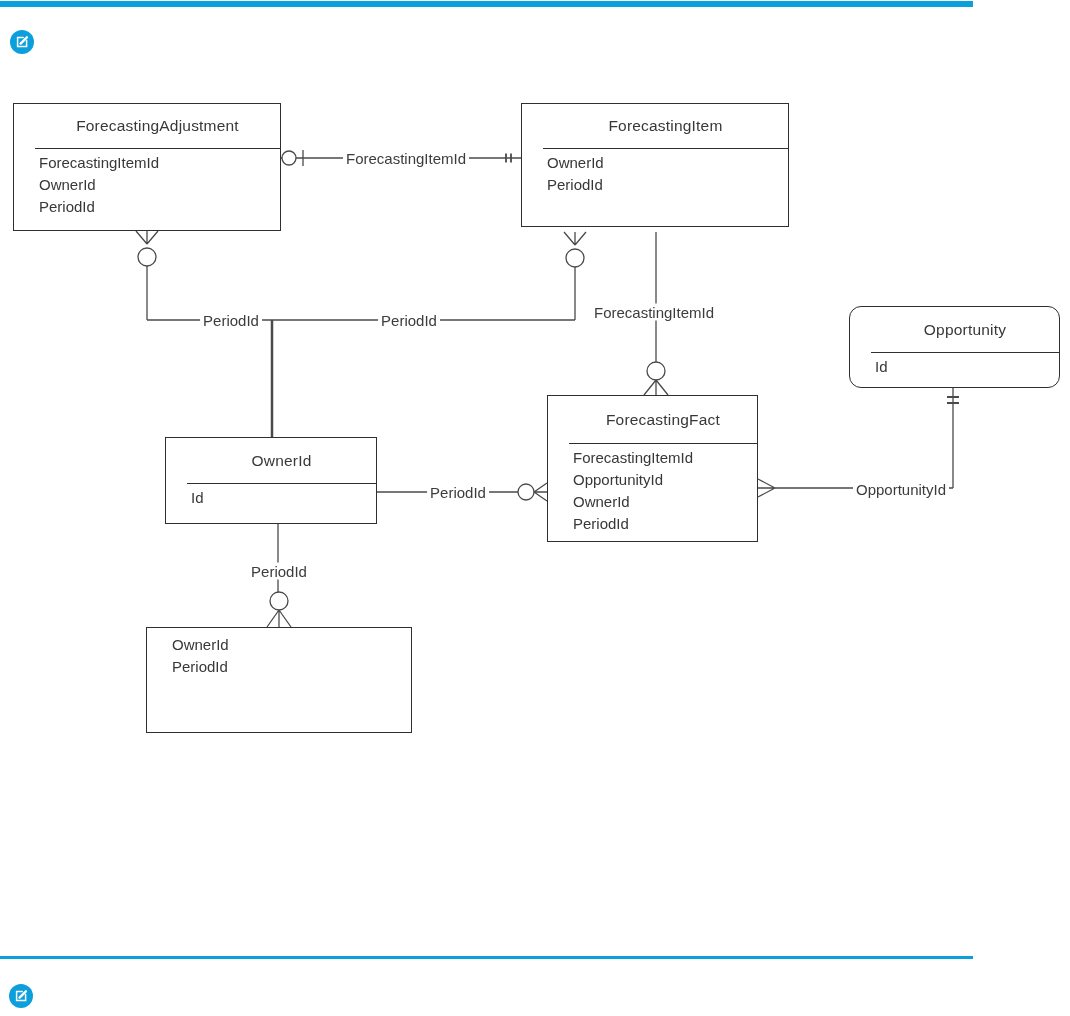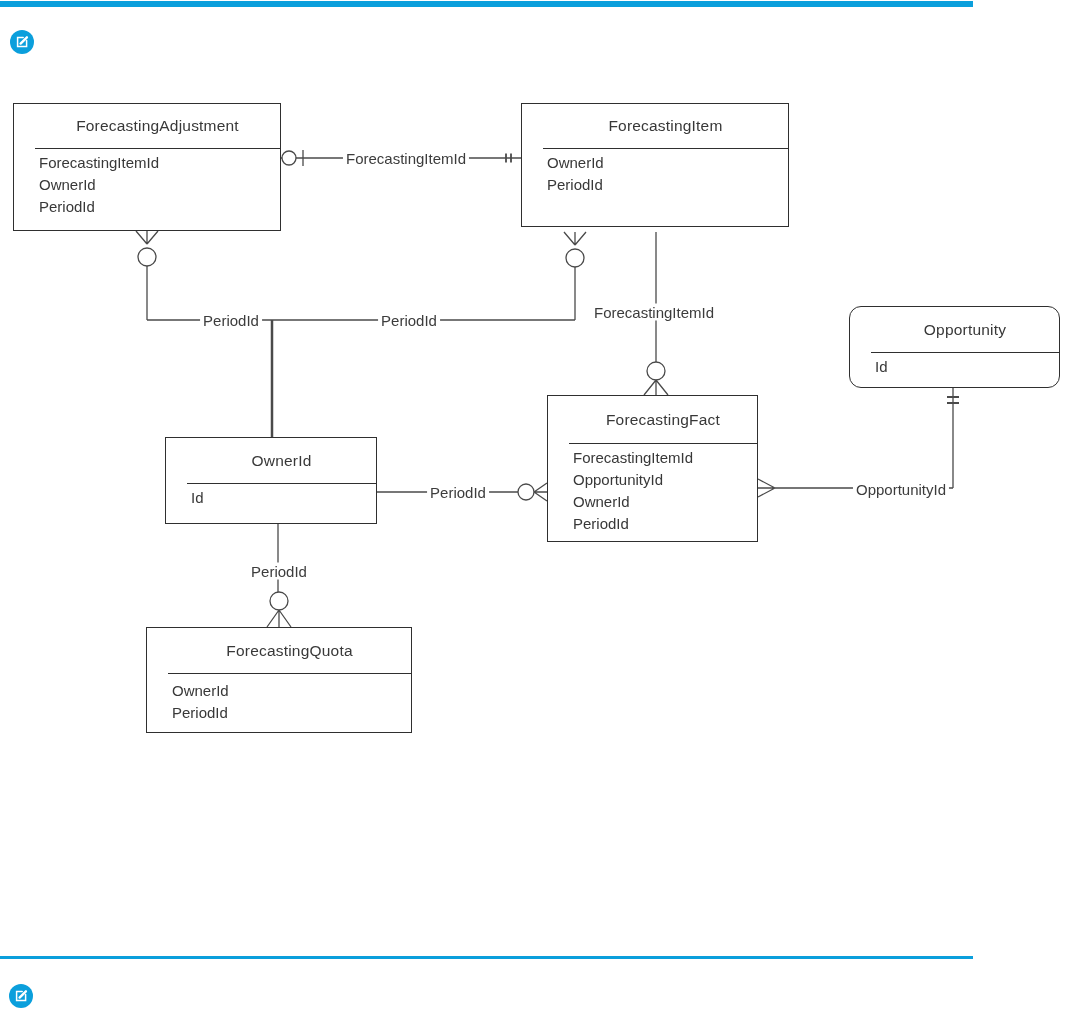--- a/index.html
+++ b/index.html
@@ -116,21 +116,20 @@
     <div class="entity-title" style="height:48px;text-align:center;">ForecastingFact</div>
     <div class="entity-fields">
       <div>ForecastingItemId</div>
       <div>OpportunityId</div>
       <div>OwnerId</div>
       <div>PeriodId</div>
     </div>
   </div>
 
   <div class="entity" style="left:146px; top:627px; width:266px; height:106px;">
-    <div class="entity-title" style="height:46px;">ForecastingQuota</div>
     <div class="entity-fields" style="padding-top:6px;">
       <div>OwnerId</div>
       <div>PeriodId</div>
     </div>
   </div>
 
   <span class="rlabel" style="left:406px; top:158px;">ForecastingItemId</span>
   <span class="rlabel" style="left:231px; top:320px;">PeriodId</span>
   <span class="rlabel" style="left:409px; top:320px;">PeriodId</span>
   <span class="rlabel" style="left:654px; top:312px;">ForecastingItemId</span>

